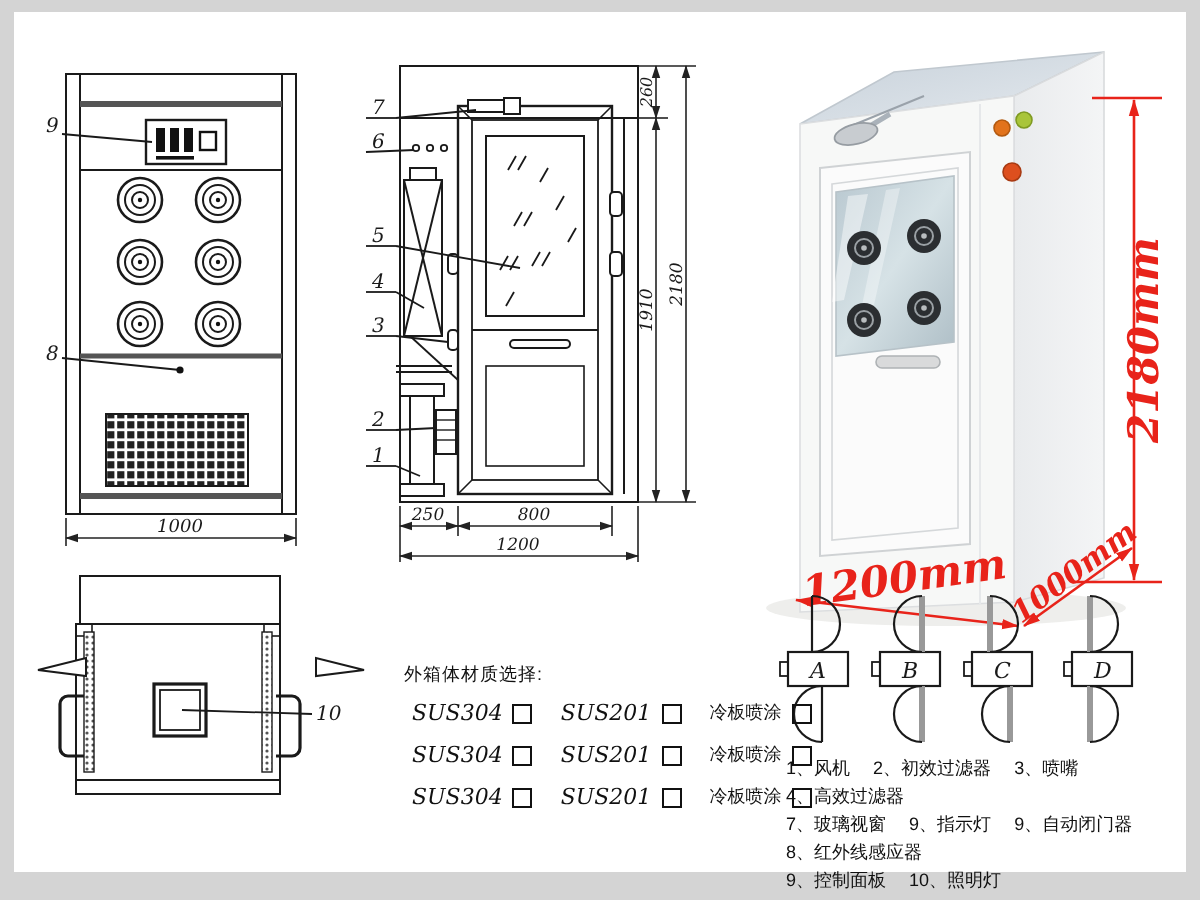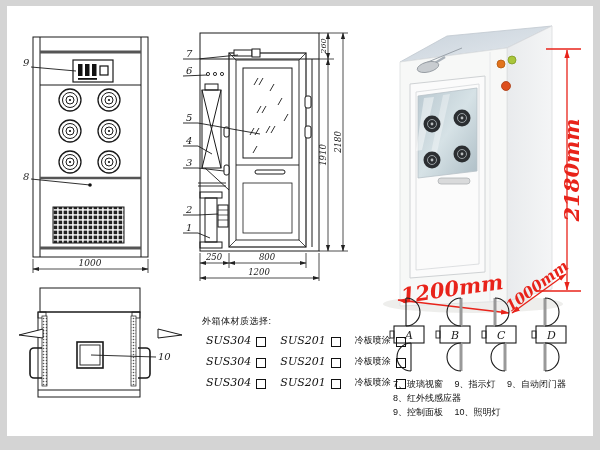--- a/index.html
+++ b/index.html
@@ -3,24 +3,24 @@
 <meta charset="utf-8">
 <style>
   html,body{margin:0;padding:0}
   body{width:600px;height:450px;background:#d4d4d4;position:relative;overflow:hidden;
        font-family:"Liberation Sans",sans-serif;color:#111}
   .sheet{position:absolute;left:7px;top:6px;width:586px;height:430px;background:#ffffff}
   .abs{position:absolute}
   svg{display:block}
   svg text{font-family:"DejaVu Serif",serif;font-style:italic;fill:#1a1a1a}
   svg text.rot{text-anchor:middle}
-  .mat{position:absolute;left:193px;top:309px;width:195px}
+  .mat{position:absolute;left:193px;top:325px;width:195px}
   .mat-title{font-size:9px;margin:0 0 6px 2px;letter-spacing:.5px}
   .mat-row{display:flex;align-items:center;gap:14px;margin:0 0 8px 6px}
-  .mat-opt{display:flex;align-items:flex-end;white-space:nowrap}
+  .mat-opt{display:flex;align-items:center;white-space:nowrap}
   .sus{font-family:"DejaVu Serif",serif;font-style:italic;font-size:11px}
   .cnopt{font-size:9px}
   .cb{display:inline-block;width:8px;height:8px;border:1.5px solid #111;margin-left:5px}
   .legend{position:absolute;left:386px;top:371px;width:206px;font-size:9px;line-height:14px}
   .lg-row span{margin-right:9px;white-space:nowrap}
   .red{fill:#e8231a}
 </style>
 </head>
 <body>
 
@@ -422,20 +422,26 @@
         </span>
       <span class="mat-opt">
           <span class="cnopt">冷板喷涂</span>
           <span class="cb"></span>
         </span>
     </div>
   </div>
 
   <div class="legend">
     <div class="lg-row">
+      <span>1、风机</span>
+      <span>2、初效过滤器</span>
+      <span>3、喷嘴</span>
+      <span>4、高效过滤器</span>
+    </div>
+    <div class="lg-row">
       <span>7、玻璃视窗</span>
       <span>9、指示灯</span>
       <span>9、自动闭门器</span>
       <span>8、红外线感应器</span>
     </div>
     <div class="lg-row">
       <span>9、控制面板</span>
       <span>10、照明灯</span>
     </div>
   </div>

